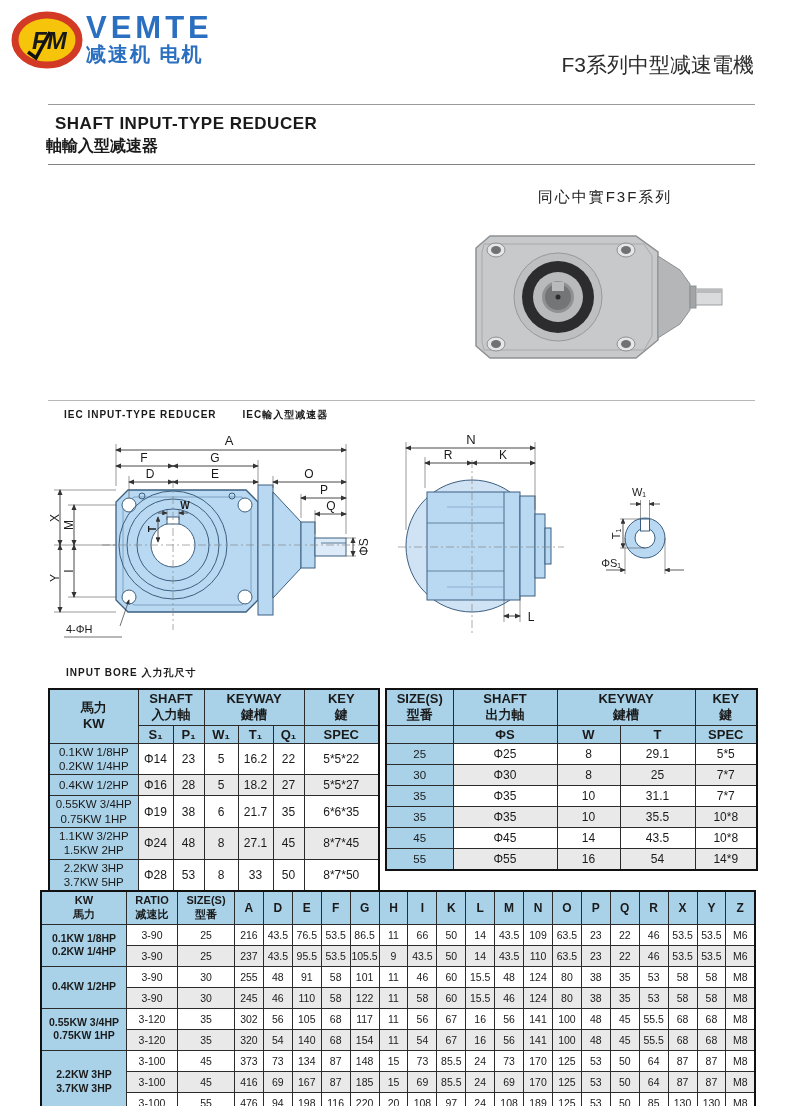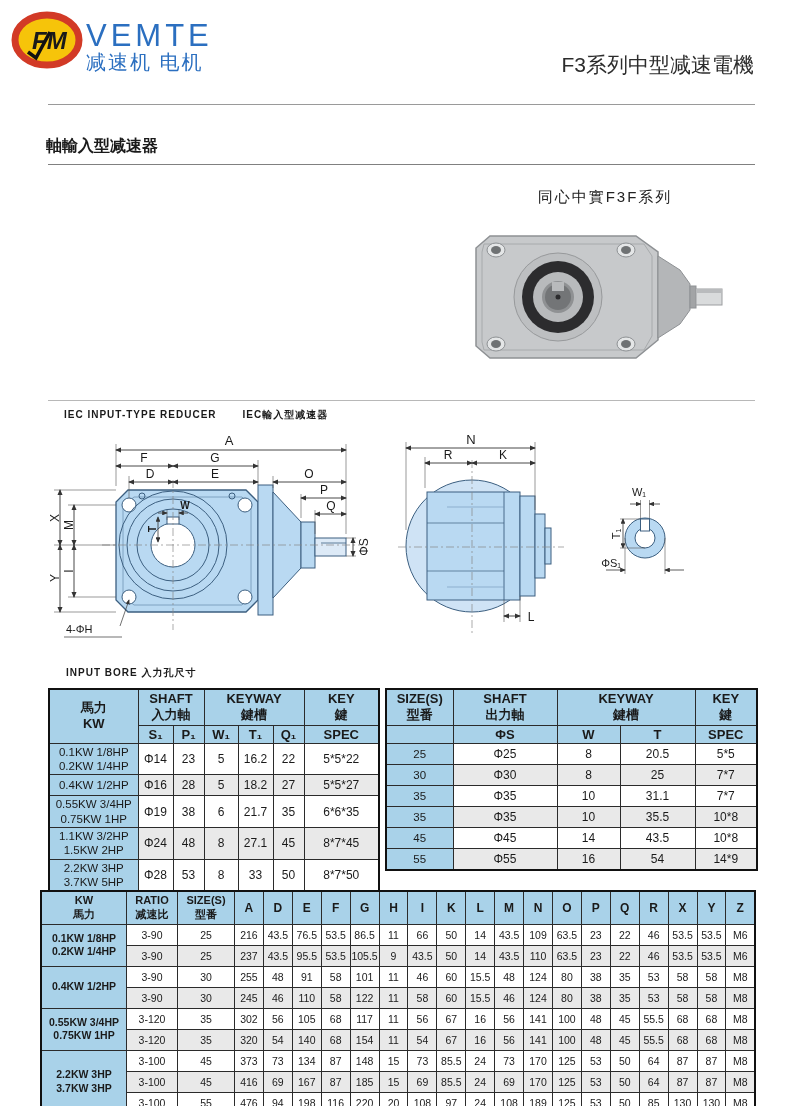--- a/index.html
+++ b/index.html
@@ -1,20 +1,20 @@
 <!DOCTYPE html>
 <html><head>
 <meta charset="utf-8">
 <style>
   html,body{margin:0;padding:0;background:#fff;}
   .page{position:relative;width:800px;height:1106px;background:#fff;overflow:hidden;
         font-family:"Liberation Sans",sans-serif;color:#1a1a1a;}
   .hr{position:absolute;height:1px;background:#9a9a9a;}
   
-  .brand-text{position:absolute;left:86px;top:20px;color:#2b6fc0;font-weight:normal;}
+  .brand-text{position:absolute;left:86px;top:12px;color:#2b6fc0;font-weight:bold;}
   .brand-name{font-size:31px;letter-spacing:4px;line-height:1.0;}
   .brand-sub{font-size:20px;letter-spacing:2px;line-height:1.15;}
   .series{position:absolute;right:46px;top:48px;text-align:right;}
   .series-en{font-size:17px;color:#2c2c2c;}
   .series-zh{font-size:21px;color:#2c2c2c;margin-top:3px;}
   .main-title-en{position:absolute;left:55px;top:114px;font-size:17px;font-weight:bold;letter-spacing:.5px;}
   .main-title-zh{position:absolute;left:46px;top:136px;font-size:16px;font-weight:bold;}
   .photo-caption{position:absolute;left:495px;top:188px;width:220px;text-align:center;font-size:15px;letter-spacing:2px;color:#222;}
   .iec-title{position:absolute;left:64px;top:408px;font-size:10px;font-weight:bold;letter-spacing:1px;}
   .iec-title .zh{margin-left:26px;}
@@ -49,20 +49,21 @@
   </svg>
   <div class="brand-text">
     <div class="brand-name">VEMTE</div>
     <div class="brand-sub">减速机 电机</div>
   </div>
   <div class="series">
     <div class="series-zh">F3系列中型减速電機</div>
   </div>
   <div class="hr" style="left:48px;top:104px;width:707px"></div>
 
+  <div class="main-title-en">SHAFT INPUT-TYPE REDUCER</div>
   <div class="main-title-zh">軸輸入型减速器</div>
   <div class="hr" style="left:48px;top:164px;width:707px;background:#808080"></div>
 
   <div class="photo-caption">同心中實F3F系列</div>
   <svg style="position:absolute;left:466px;top:226px" width="260" height="142" viewBox="0 0 260 142">
     <path d="M24,10 L170,10 L192,26 L192,114 L170,132 L24,132 L10,120 L10,22 Z" fill="#c7c9cb" stroke="#8e9194" stroke-width="1.5"></path>
     <path d="M18,18 L178,18 L186,30 L186,110 L178,124 L18,124 L16,116 L16,26 Z" fill="none" stroke="#a7aaac" stroke-width="1"></path>
     <ellipse cx="30" cy="24" rx="9" ry="7" fill="#e4e6e7" stroke="#8e9194"></ellipse>
     <ellipse cx="30" cy="24" rx="5" ry="4" fill="#6f7274"></ellipse>
     <ellipse cx="160" cy="24" rx="9" ry="7" fill="#e4e6e7" stroke="#8e9194"></ellipse>
@@ -341,21 +342,21 @@
         <th class="blue">W</th>
         <th class="blue">T</th>
         <th class="blue">SPEC</th>
       </tr>
     </thead>
     <tbody>
         <tr>
           <td class="label-cell">25</td>
           <td>Φ25</td>
           <td>8</td>
-          <td>20.5</td>
+          <td>29.1</td>
           <td>5*5</td>
         </tr>
         <tr class="alt">
           <td class="label-cell">30</td>
           <td>Φ30</td>
           <td>8</td>
           <td>25</td>
           <td>7*7</td>
         </tr>
         <tr>

